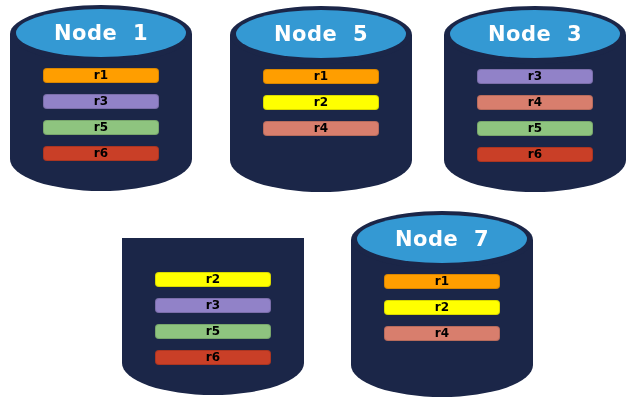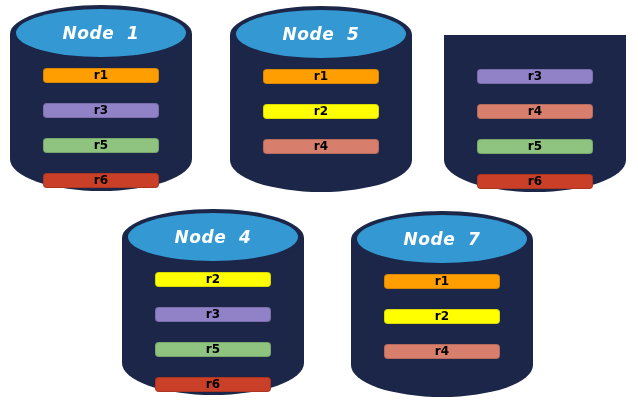--- a/index.html
+++ b/index.html
@@ -45,35 +45,34 @@
     top: 4px;
     height: 48px;
     background: var(--cyl-top, #3499D3);
     border-radius: 50%;
     display: flex;
     align-items: center;
     justify-content: center;
   }
   .node-title {
     color: #ffffff;
-    font-size: 17px;
+    font-size: 21px;
     font-weight: bold;
     letter-spacing: 0.5px;
     white-space: pre;
     user-select: none;
-    font-style: italic;
   }
   .replica-stack {
     position: absolute;
     top: 63px;
     left: 50%;
     transform: translateX(-50%);
     display: flex;
     flex-direction: column;
-    gap: 20px;
+    gap: 11px;
     align-items: center;
   }
   .replica-bar {
     width: 116px;
     height: 15px;
     border-radius: 4px;
     display: flex;
     align-items: center;
     justify-content: center;
     box-shadow: 0 0 0 1px rgba(0,0,0,0.15) inset;
@@ -128,43 +127,43 @@
         <div class="replica-bar" style="background: rgb(255, 255, 0);">
         <span class="replica-label">r2</span>
       </div>
         <div class="replica-bar" style="background: rgb(216, 126, 109);">
         <span class="replica-label">r4</span>
       </div>
       </div>
   </div>
     <div class="db-node" style="left: 444px; top: 6px;">
     <div class="cyl-body"></div>
+    <div class="cyl-top">
+      <div class="cyl-top-inner">
+        <span class="node-title">Node  3</span>
+      </div>
+    </div>
     <div class="replica-stack">
 
     <div class="replica-bar" style="background: rgb(145, 130, 200);">
         <span class="replica-label">r3</span>
       </div>
         <div class="replica-bar" style="background: rgb(216, 126, 109);">
         <span class="replica-label">r4</span>
       </div>
         <div class="replica-bar" style="background: rgb(142, 196, 127);">
         <span class="replica-label">r5</span>
       </div>
         <div class="replica-bar" style="background: rgb(201, 63, 39);">
         <span class="replica-label">r6</span>
       </div>
       </div>
   </div>
     <div class="db-node" style="left: 122px; top: 209px;">
     <div class="cyl-body"></div>
-    <div class="cyl-top">
-      <div class="cyl-top-inner">
-        <span class="node-title">Node  4</span>
-      </div>
-    </div>
     <div class="replica-stack">
 
     <div class="replica-bar" style="background: rgb(255, 255, 0);">
         <span class="replica-label">r2</span>
       </div>
         <div class="replica-bar" style="background: rgb(145, 130, 200);">
         <span class="replica-label">r3</span>
       </div>
         <div class="replica-bar" style="background: rgb(142, 196, 127);">
         <span class="replica-label">r5</span>

